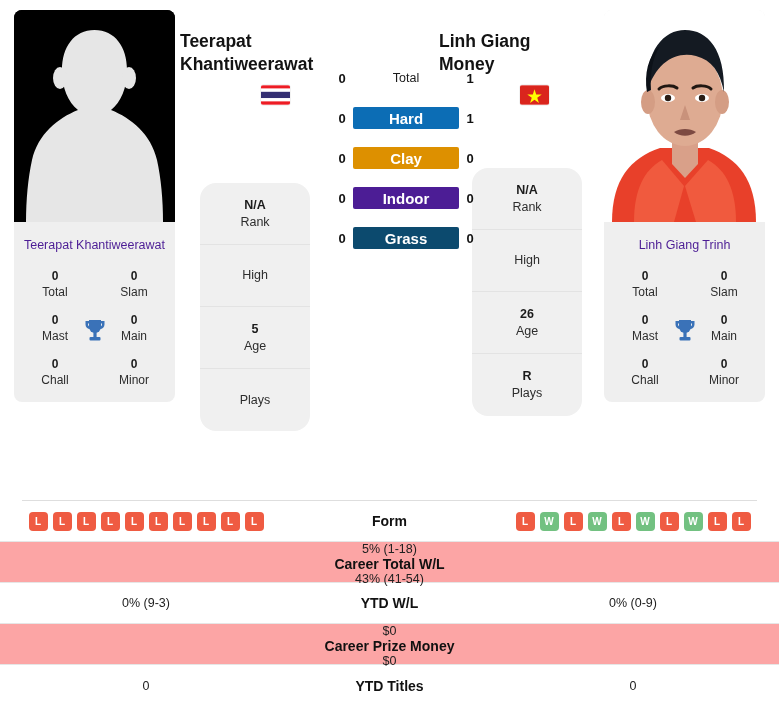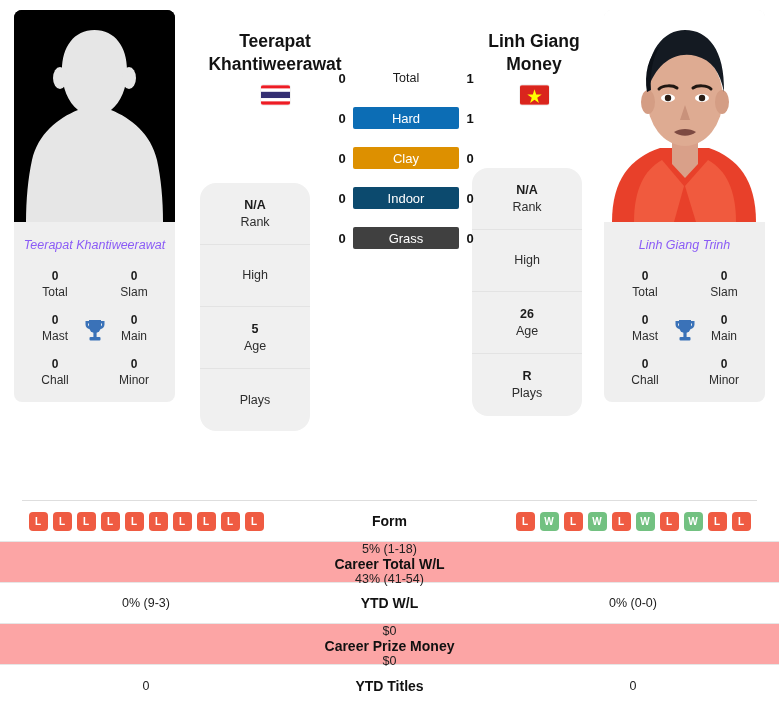--- a/index.html
+++ b/index.html
@@ -40,27 +40,26 @@
 
   .photo.real {
     background: #ffffff;
   }
   .photo.real svg { position: absolute; left: 0; top: 0; }
 
   .pc-name {
     text-align: center;
     font-size: 12.5px;
     line-height: 15px;
-    color: #8b5cf6;
+    color: #4c1d95;
     padding: 10px 6px 8px;
     min-height: 44px;
     display: flex;
     align-items: center;
     justify-content: center;
-    font-style: italic;
   }
 
   .titles-grid {
     position: relative;
     padding: 2px 0 14px;
   }
   .titles-row {
     display: flex;
     justify-content: space-between;
     padding: 0 12px;
@@ -116,35 +115,35 @@
     font-weight: bold;
     color: #111;
     width: 12px;
     text-align: center;
   }
   .bar {
     width: 106px;
     height: 22px;
     border-radius: 2px;
     color: #ffffff;
-    font-size: 13px;
-    font-weight: normal;
+    font-size: 15px;
+    font-weight: bold;
     display: flex;
     align-items: center;
     justify-content: center;
   }
   .bar.plain {
     background: transparent;
     color: #1b1b1b;
     font-weight: normal;
     font-size: 12.5px;
   }
 
   
-  .name-block { position: absolute; text-align: center; width: 190px; }
+  .name-block { position: absolute; text-align: left; width: 190px; }
   .name-block.left  { left: 180px; top: 30px; }
   .name-block.right { left: 439px; top: 30px; }
   .pname {
     font-size: 17.5px;
     font-weight: bold;
     line-height: 23px;
     color: #131313;
   }
   .flag {
     width: 29px;
@@ -401,26 +400,26 @@
         <span class="bar" id="bar-hard" style="background: rgb(12, 109, 181);">Hard</span>
         <span class="num">1</span>
       </div>
       <div class="srow">
         <span class="num">0</span>
         <span class="bar" id="bar-clay" style="background: rgb(221, 144, 0);">Clay</span>
         <span class="num">0</span>
       </div>
       <div class="srow">
         <span class="num">0</span>
-        <span class="bar" id="bar-indoor" style="background: #0c4a6e;">Indoor</span>
+        <span class="bar" id="bar-indoor" style="background: #4c1d95;">Indoor</span>
         <span class="num">0</span>
       </div>
       <div class="srow">
         <span class="num">0</span>
-        <span class="bar" id="bar-grass" style="background: #404040;">Grass</span>
+        <span class="bar" id="bar-grass" style="background: #0c4a6e;">Grass</span>
         <span class="num">0</span>
       </div>
     </div>
   </div>
 
   <div class="hr-top"></div>
 
   <div class="cmp">
 
     <div class="crow">
@@ -457,21 +456,21 @@
 
     <div class="crow shaded">
       <div class="cleft">5% (1-18)</div>
       <div class="cmid">Career Total W/L</div>
       <div class="cright">43% (41-54)</div>
     </div>
 
     <div class="crow">
       <div class="cleft">0% (9-3)</div>
       <div class="cmid">YTD W/L</div>
-      <div class="cright">0% (0-0)</div>
+      <div class="cright">0% (0-9)</div>
     </div>
 
     <div class="crow shaded">
       <div class="cleft">$0</div>
       <div class="cmid">Career Prize Money</div>
       <div class="cright">$0</div>
     </div>
 
     <div class="crow">
       <div class="cleft">0</div>

